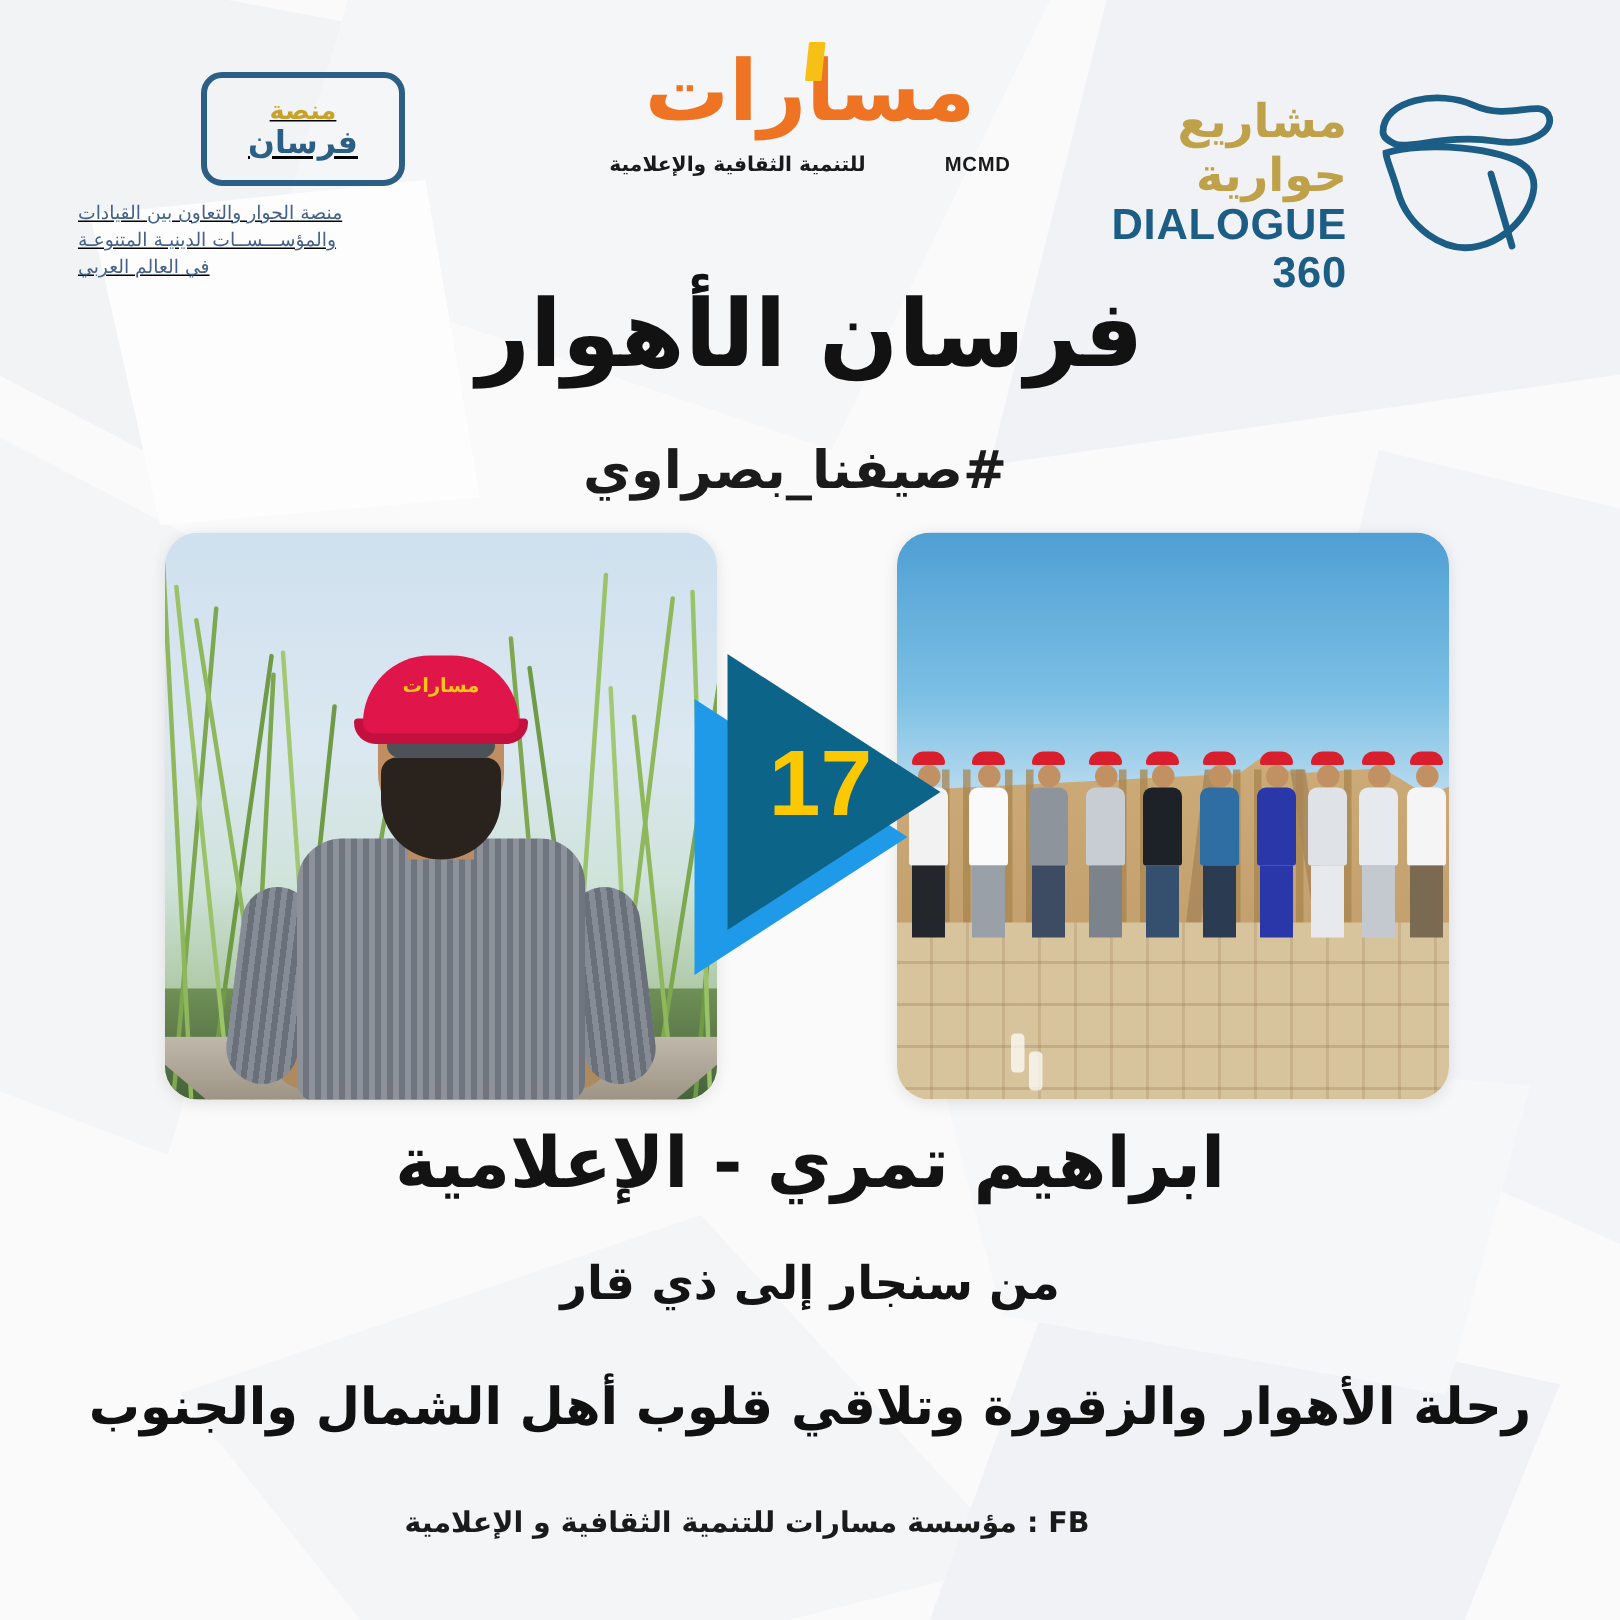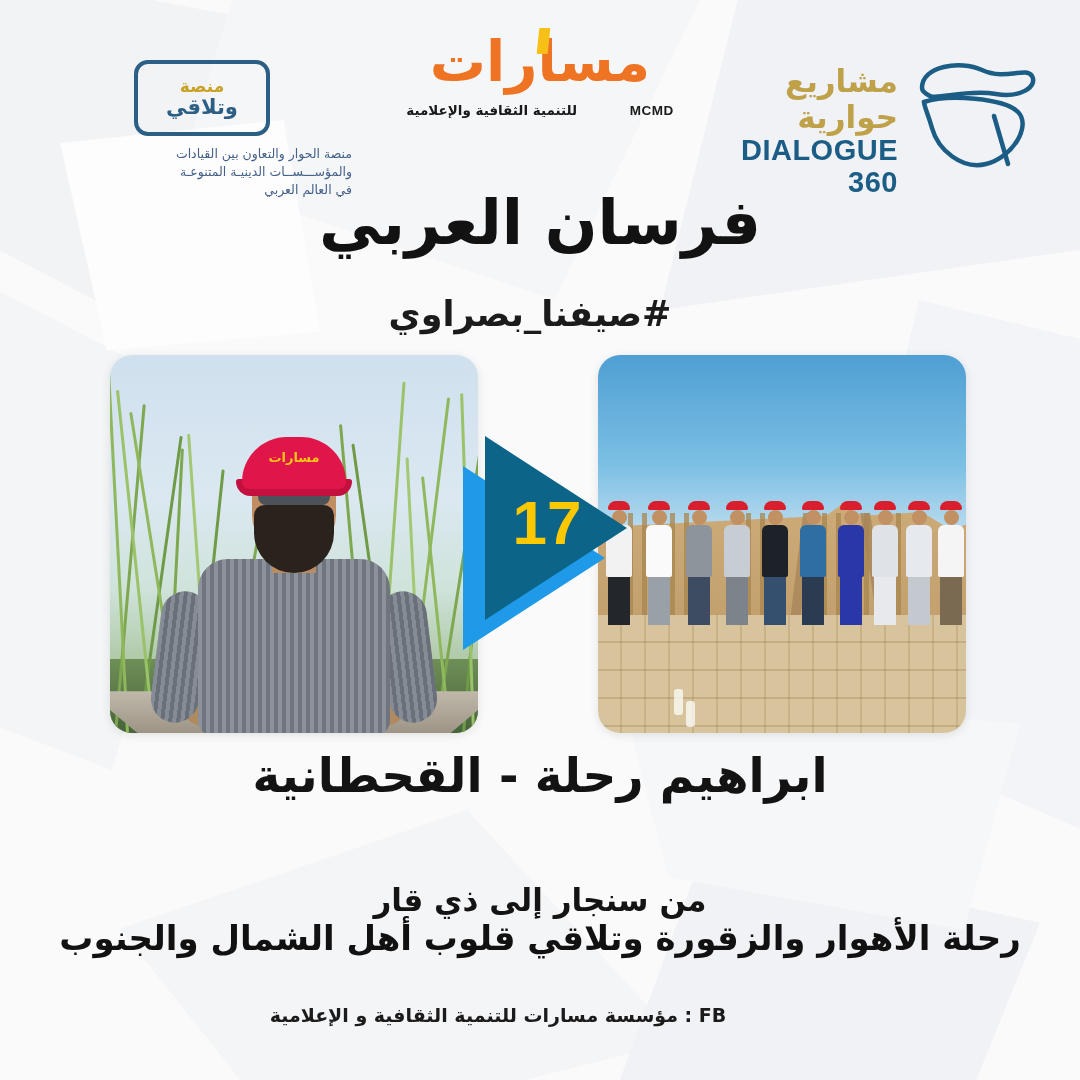--- a/index.html
+++ b/index.html
@@ -33,21 +33,21 @@
       clip-path:polygon(20% 0,100% 26%,80% 100%,0 82%);}
   .f8{top:690px;left:620px;width:400px;height:240px;background:#f6f7f9;
       clip-path:polygon(0 0,100% 14%,86% 100%,12% 78%);}
   .f9{top:120px;left:60px;width:260px;height:230px;background:#fdfdfe;
       clip-path:polygon(0 10%,86% 0,100% 92%,18% 100%);}
 
   
   .logos{position:absolute;top:0;left:0;width:1080px;height:190px;}
 
   
-  .logo-left{position:absolute;left:52px;top:60px;width:300px;text-align:right;}
+  .logo-left{position:absolute;left:52px;top:48px;width:300px;text-align:left;text-decoration:underline;}
   .mh-badge{
     width:128px;height:68px;margin:0 auto;border:4px solid #2c5f85;border-radius:14px;
     display:flex;flex-direction:column;align-items:center;justify-content:center;
     line-height:1;gap:2px;
   }
   .mh-top{font-size:17px;font-weight:bold;color:#c9a227;letter-spacing:1px;}
   .mh-bot{font-size:21px;font-weight:bold;color:#2c5f85;letter-spacing:1px;}
   .mh-sub{margin-top:9px;font-size:12.5px;line-height:1.45;color:#44618a;
           direction:rtl;letter-spacing:.4px;}
 
@@ -151,21 +151,21 @@
     border-top:92px solid transparent;border-bottom:92px solid transparent;
     border-left:142px solid #0d6489;}
   .badge-num{position:absolute;left:44px;top:62px;width:96px;text-align:center;
     font-size:62px;font-weight:bold;color:#fcc800;
     font-family:"Liberation Sans",sans-serif;line-height:1;}
 
   
   .person-name{position:absolute;top:748px;left:0;width:1080px;text-align:center;
     font-size:47px;font-weight:bold;color:#131313;direction:rtl;}
   .route{position:absolute;top:838px;left:0;width:1080px;text-align:center;
-    font-size:31px;font-weight:bold;color:#141414;direction:rtl;margin-top:44px;}
+    font-size:31px;font-weight:bold;color:#141414;direction:rtl;}
   .desc{position:absolute;top:918px;left:0;width:1080px;text-align:center;
     font-size:34px;font-weight:bold;color:#111;direction:rtl;}
 
   
   .fb-line{position:absolute;top:1004px;left:0;width:996px;text-align:center;
     font-size:19px;font-weight:bold;color:#1b1b1b;direction:rtl;}
   .social{position:absolute;top:1046px;left:0;width:1080px;
     display:flex;justify-content:center;align-items:center;gap:44px;
     font-family:"Liberation Sans",sans-serif;font-size:19px;font-weight:bold;color:#111;}
 </style>
@@ -182,21 +182,21 @@
   <div class="facet f6"></div>
   <div class="facet f7"></div>
   <div class="facet f8"></div>
   <div class="facet f9"></div>
 
   <div class="logos">
 
     <div class="logo-left">
       <div class="mh-badge">
         <div class="mh-top">منصة</div>
-        <div class="mh-bot">وتلاقي</div>
+        <div class="mh-bot">فرسان</div>
       </div>
       <div class="mh-sub">
         <div>منصة الحوار والتعاون بين القيادات</div>
         <div>والمؤســـســات  الدينيـة  المتنوعـة</div>
         <div>في العالم العربي</div>
       </div>
     </div>
 
     <div class="logo-center">
       <div class="ms-word">مسارات</div>
@@ -215,21 +215,21 @@
           <path d="M86 62 L100 110"></path>
         </g>
       </svg>
       <div class="d360-text">
         <div class="d360-ar">مشاريع حوارية</div>
         <div class="d360-en">DIALOGUE 360</div>
       </div>
     </div>
   </div>
 
-  <div class="main-title">فرسان العربي</div>
+  <div class="main-title">فرسان الأهوار</div>
   <div class="hashtag">#صيفنا_بصراوي</div>
 
   <div class="photo photo-left">
     <div class="ph-inner">
       <div class="marsh-sky"></div>
       <div class="water"></div>
 
       <div class="reed" style="left:4px;height:330px;background:#7ea84f;transform:rotate(5deg);"></div>
       <div class="reed" style="left:16px;height:360px;background:#8fb85c;transform:rotate(-3deg);"></div>
       <div class="reed" style="left:28px;height:300px;background:#6f9a46;transform:rotate(8deg);"></div>
@@ -355,19 +355,19 @@
       <div class="bottle" style="left:88px;bottom:6px;"></div>
     </div>
   </div>
 
   <div class="arrow-wrap">
     <div class="tri tri-back"></div>
     <div class="tri tri-front"></div>
     <div class="badge-num">17</div>
   </div>
 
-  <div class="person-name">ابراهيم رحلة - القحطانية</div>
+  <div class="person-name">ابراهيم تمري - الإعلامية</div>
   <div class="route">من سنجار إلى ذي قار</div>
   <div class="desc">رحلة الأهوار والزقورة  وتلاقي  قلوب أهل الشمال والجنوب</div>
 
   <div class="fb-line">FB : مؤسسة مسارات للتنمية الثقافية و الإعلامية</div>
 
 </div>
 
 </body></html>

